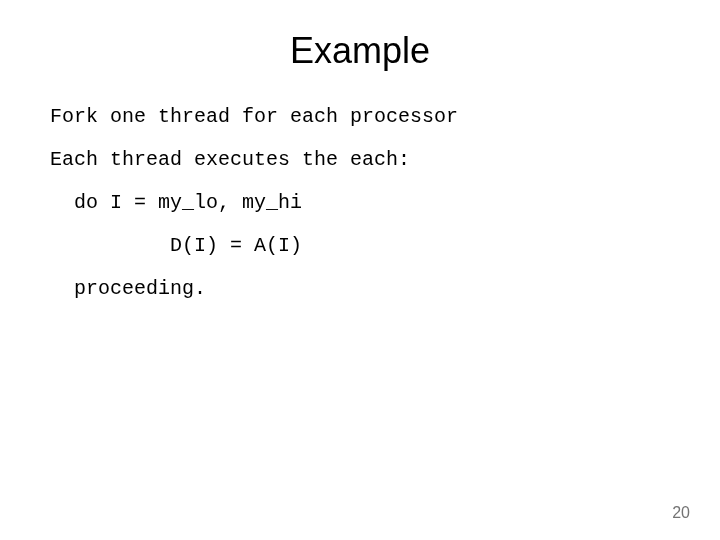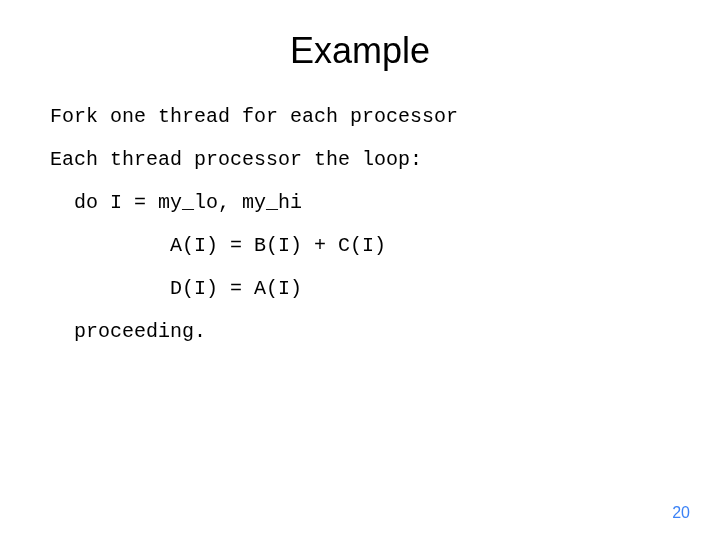--- a/index.html
+++ b/index.html
@@ -50,32 +50,31 @@
       white-space: pre;
       line-height: 1.5;
     }
 
     .page-number {
       position: absolute;
       bottom: 18px;
       right: 30px;
       font-family: Arial, Helvetica, sans-serif;
       font-size: 16px;
-      color: #3b82f6;
+      color: #737373;
     }
   </style>
 </head>
 <body>
 
 <div class="slide">
   <h1 class="title">Example</h1>
 
   <div class="content">
     <div class="code-line">Fork one thread for each processor</div>
-    <div class="code-line">Each thread processor the loop:</div>
+    <div class="code-line">Each thread executes the each:</div>
     <div class="code-line">  do I = my_lo, my_hi</div>
-    <div class="code-line">          A(I) = B(I) + C(I)</div>
     <div class="code-line">          D(I) = A(I)</div>
     <div class="code-line">  proceeding.</div>
   </div>
 
   <div class="page-number">20</div>
 </div>
 
 </body></html>

